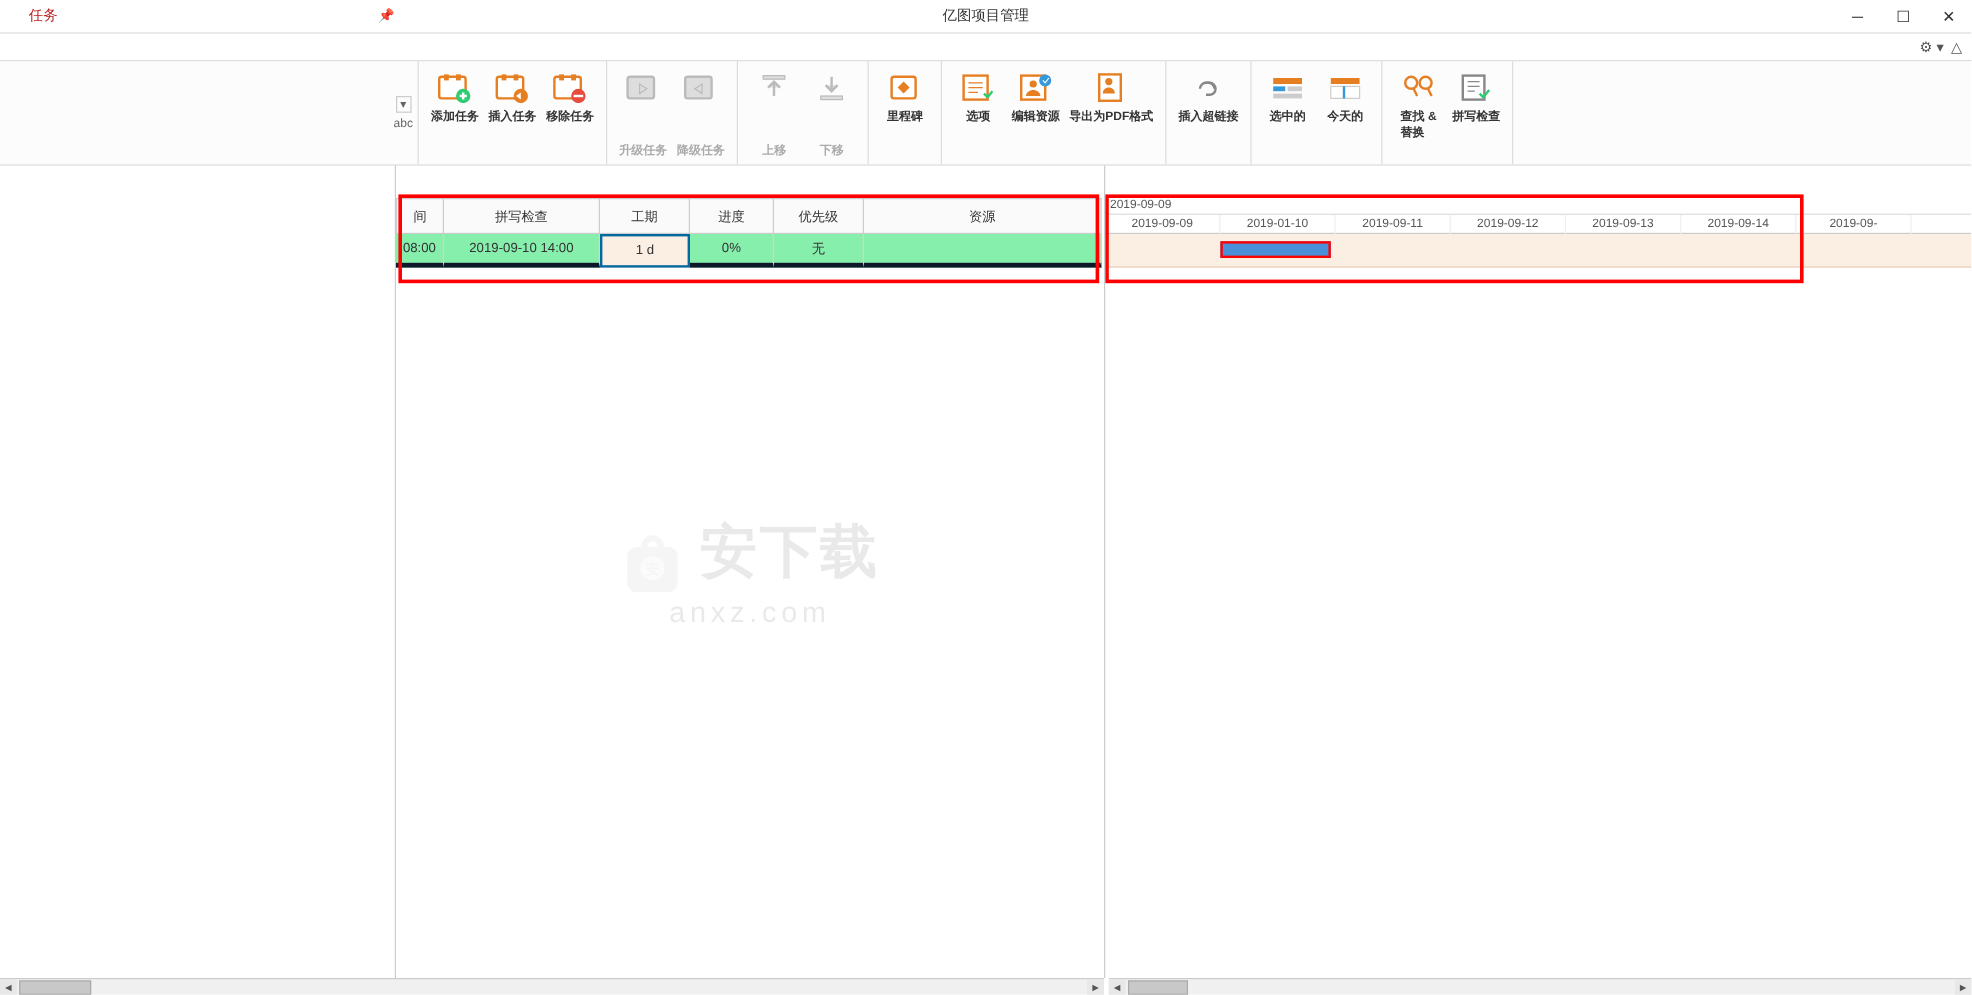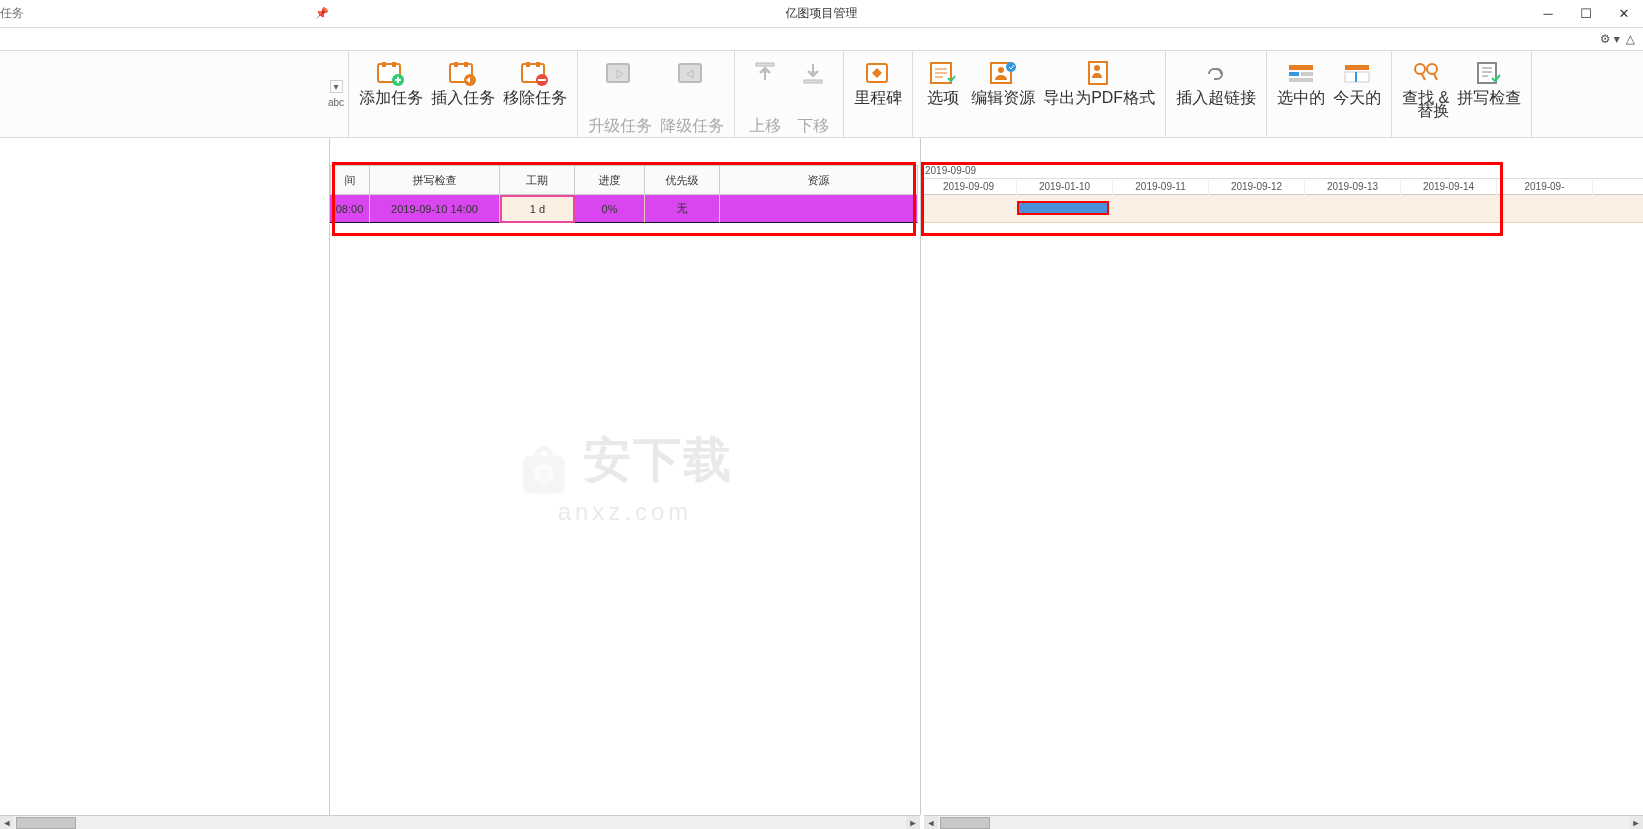--- a/index.html
+++ b/index.html
@@ -1,51 +1,51 @@
 <!DOCTYPE html>
 <html><head>
 <meta charset="utf-8">
 <style>
 * { box-sizing: border-box; margin: 0; padding: 0; font-family: "Microsoft YaHei", Arial, sans-serif; }
 body { background: #fff; overflow: hidden; width: 1643px; height: 829px; position: relative; }
 
 .titlebar { height: 28px; display: flex; align-items: center; border-bottom: 1px solid #ddd; position: relative; }
-.titlebar .panel-title { font-size: 12px; padding-left: 0; color: #737373; }
+.titlebar .panel-title { font-size: 12px; padding-left: 24px; color: #b91c1c; }
 .titlebar .pin-icon { position: absolute; left: 315px; font-size: 11px; color: #666; cursor: pointer; }
 .titlebar .app-title { position: absolute; left: 50%; transform: translateX(-50%); font-size: 12px; color: #333; }
 .titlebar .win-controls { position: absolute; right: 0; display: flex; }
 .titlebar .win-controls div { width: 38px; height: 28px; display: flex; align-items: center; justify-content: center; cursor: pointer; font-size: 13px; color: #333; }
 
 .settings-row { height: 22px; display: flex; justify-content: flex-end; align-items: center; padding-right: 8px; gap: 6px; }
 .settings-row span { font-size: 12px; color: #555; cursor: pointer; }
 
 .ribbon { height: 88px; border-top: 1px solid #ddd; border-bottom: 1px solid #ddd; display: flex; padding-left: 328px; background: #fcfcfc; }
 .ribbon-group { display: flex; border-right: 1px solid #ddd; padding: 4px 6px; align-items: flex-start; }
 .ribbon-btn { display: flex; flex-direction: column; align-items: center; justify-content: flex-start; padding: 2px 4px; cursor: pointer; min-width: 48px; }
 .ribbon-btn .ico { width: 32px; height: 32px; display: flex; align-items: center; justify-content: center; margin-bottom: 2px; }
-.ribbon-btn .lbl { font-size: 16px; color: #333; text-align: right; line-height: 13px; white-space: pre-line; }
+.ribbon-btn .lbl { font-size: 10px; color: #333; text-align: left; line-height: 13px; white-space: pre-line; font-weight: bold; }
 .ribbon-btn.disabled .lbl { color: #aaa; margin-top: 28px; }
 .ribbon-btn.disabled svg * { stroke: #bbb !important; fill: #ddd !important; }
 .mini-col { display:flex; flex-direction:column; align-items:center; justify-content:center; padding-right:4px; border-right:1px solid #ddd;}
 .mini-col .drop { font-size:10px; color:#666; border:1px solid #ccc; padding:0 3px; margin-bottom:4px; cursor:pointer;}
 .mini-col .abc { font-size:10px; color:#666; cursor:pointer;}
 
 .workspace { position: absolute; top: 138px; left: 0; right: 0; bottom: 14px; display: flex; }
 .left-pane { width: 330px; border-right: 1px solid #ccc; }
 .center-pane { flex: 0 0 590px; position: relative; overflow: hidden; }
 .right-pane { flex: 1; position: relative; overflow: hidden; border-left: 1px solid #ccc; }
 
 .highlight-box { position: absolute; border: 3px solid #ff0000; pointer-events: none; z-index: 50; }
 
 .grid-header { display: flex; height: 30px; background: #fff; }
 .grid-header .cell { border: 1px solid #ccc; border-left: none; font-size: 11px; color: #333; display: flex; align-items: center; justify-content: center; background: #fafafa; }
 .grid-header .cell:first-child { border-left: 1px solid #ccc; }
 .grid-row { display: flex; height: 28px; }
-.grid-row .cell { border-right: 1px solid #e8cdb8; border-bottom: 1px solid #0f172a; font-size: 11px; color: #333; display: flex; align-items: center; justify-content: center; background: #d946ef; }
-.grid-row .cell.selected { border: 2px solid #ec4899; background:#fbeee2; }
+.grid-row .cell { border-right: 1px solid #e8cdb8; border-bottom: 4px solid #0f172a; font-size: 11px; color: #333; display: flex; align-items: center; justify-content: center; background: #86efac; }
+.grid-row .cell.selected { border: 2px solid #0369a1; background:#fbeee2; }
 
 .timeline-header { height: 30px; position: relative; border-bottom:1px solid #ccc; }
 .timeline-header .top { position:absolute; top:0; left:0; font-size:10px; color:#555; padding-left:4px; height:14px; border-bottom:1px solid #ddd; width:100%;}
 .timeline-header .dates { position:absolute; top:14px; left:0; right:0; display:flex; height:16px;}
 .timeline-header .dates div { flex:0 0 96px; font-size:10px; color:#555; text-align:center; border-right:1px solid #eee; line-height:16px;}
 .timeline-row { height:28px; background:#fbeee2; position:relative; border-bottom:1px solid #e8cdb8;}
 .gantt-bar { position:absolute; top:6px; height:14px; background:#4a90d9; border:2px solid #ff0000;}
 
 .hscroll { position:absolute; bottom:0; left:0; right:0; height:14px; background:#f0f0f0; border-top:1px solid #ccc; display:flex; align-items:center;}
 .hscroll .arrow { width:14px; height:14px; display:flex;align-items:center;justify-content:center;font-size:9px;color:#555;background:#e8e8e8;cursor:pointer;}

